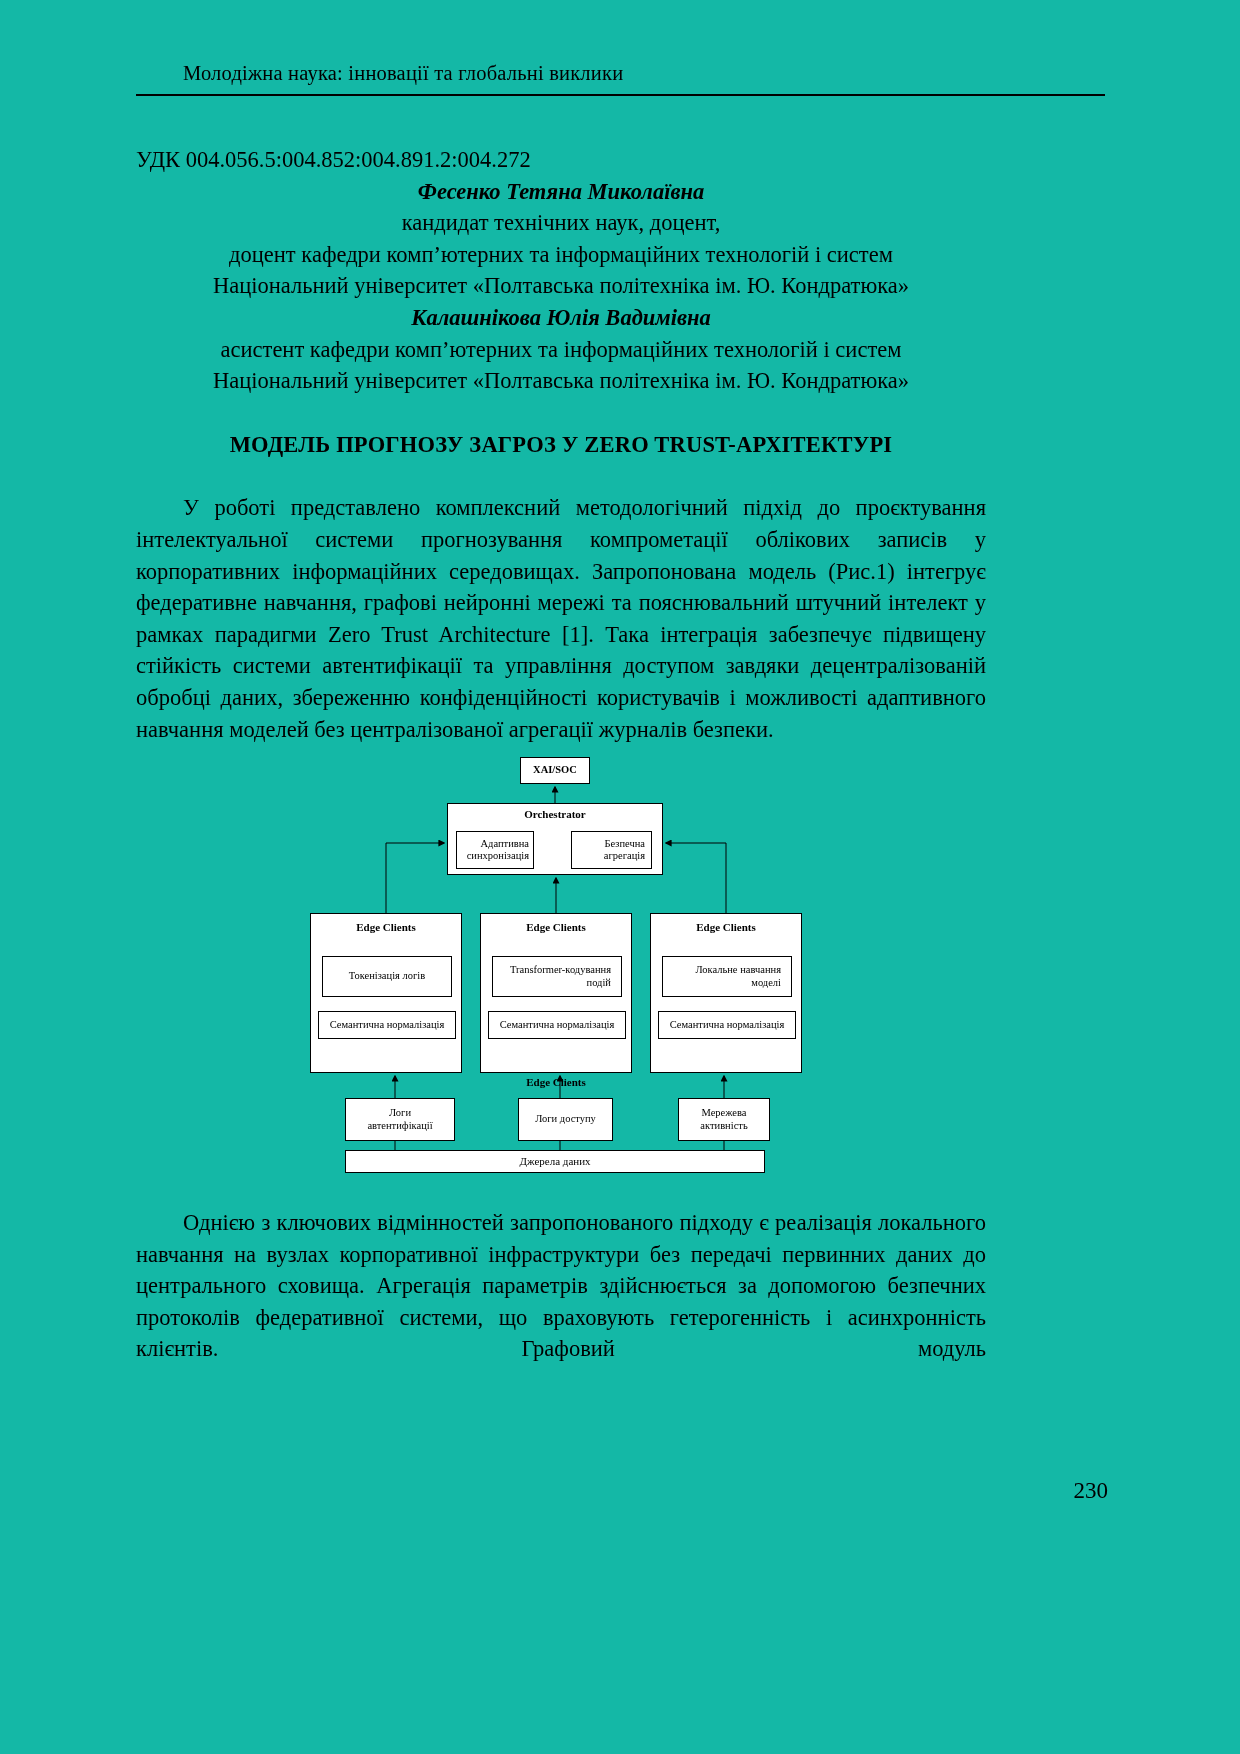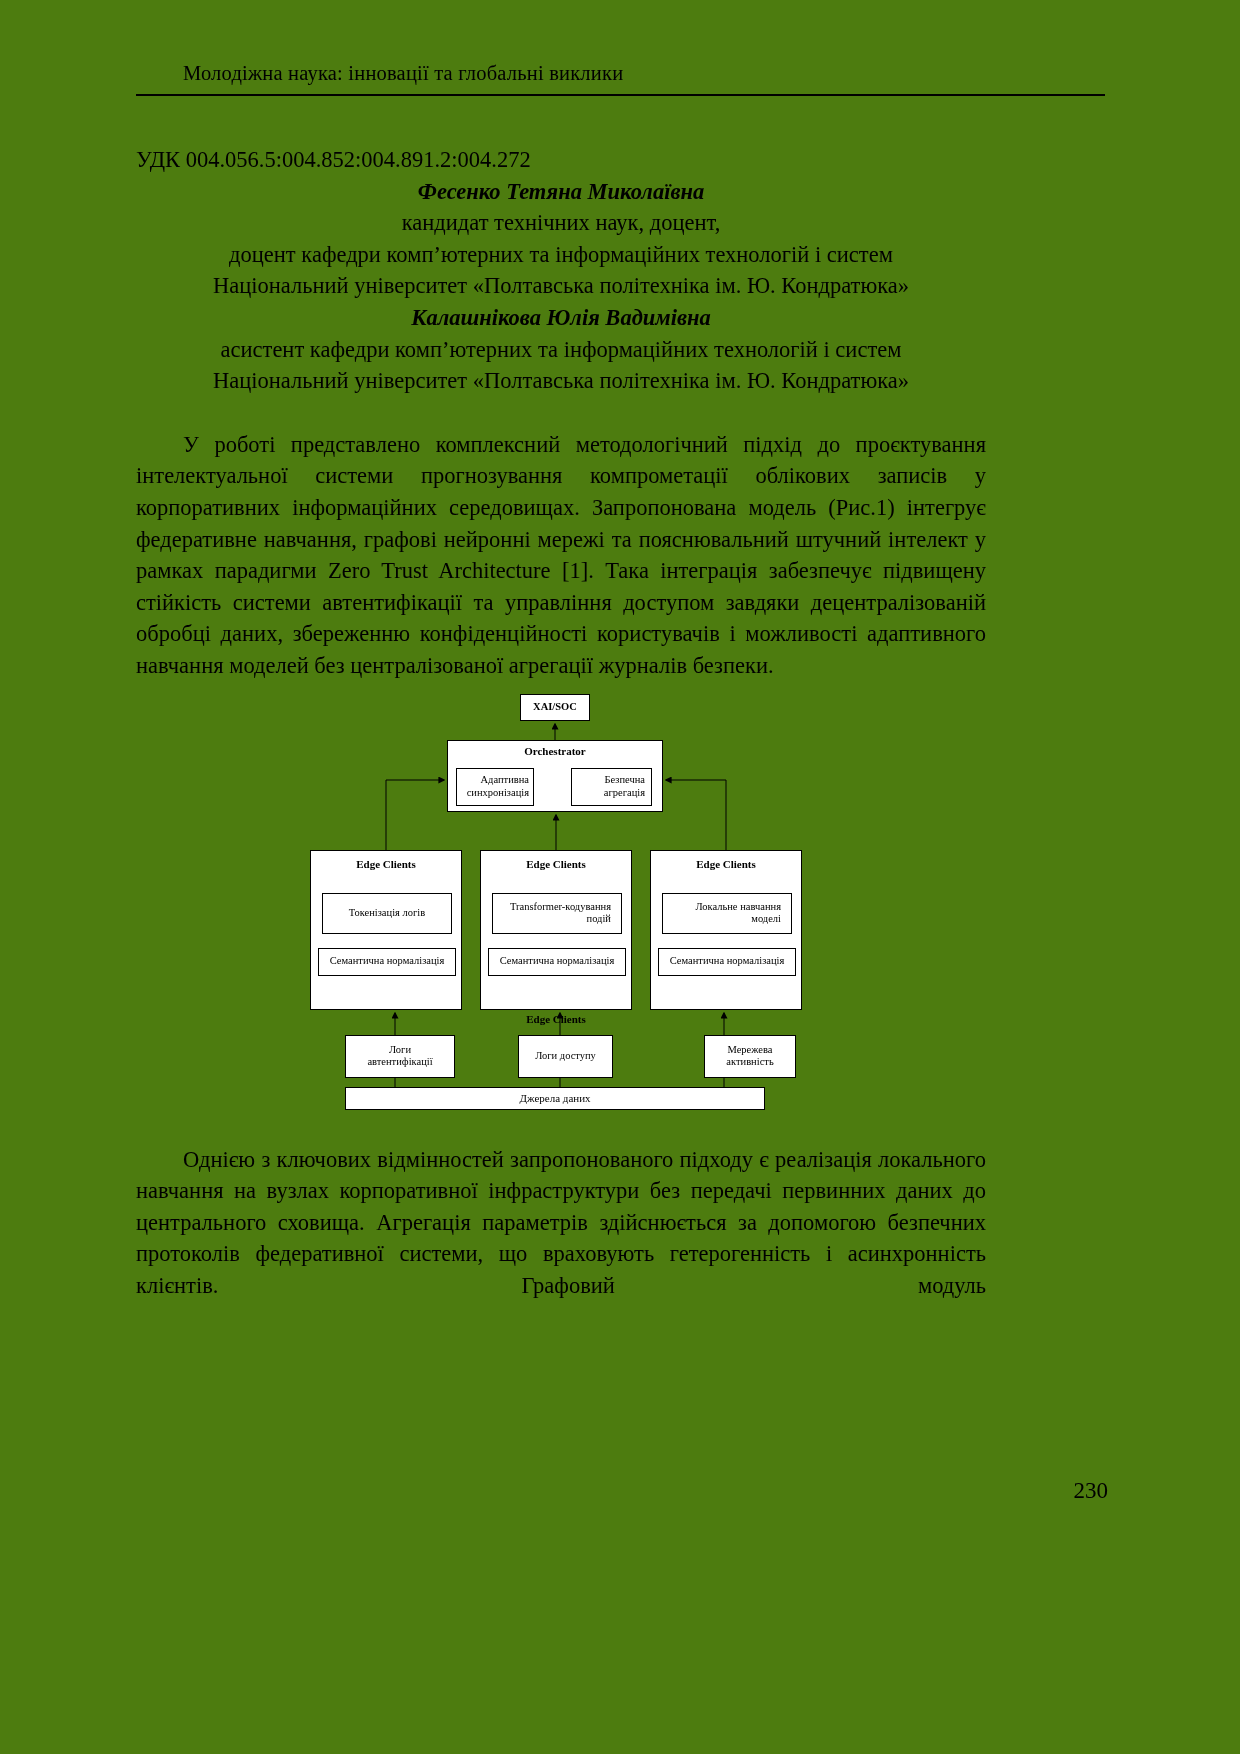--- a/index.html
+++ b/index.html
@@ -1,19 +1,19 @@
 <!DOCTYPE html>
 <html><head>
 <meta charset="utf-8">
 <style>
   html,body { margin:0; padding:0; background:#ffffff; }
   .page {
     position:relative;
     width:1240px; height:1754px;
-    background:#4d7c0f;
+    background:#14b8a6;
     font-family:"Liberation Serif", serif;
     color:#000;
     overflow:hidden;
   }
   .header-zone { position:absolute; left:136px; top:62px; width:969px; }
   .journal-header {
     font-size:20.5px;
     margin-left:47px;
     letter-spacing:0.2px;
   }
@@ -81,21 +81,21 @@
   .edge-inner { position:absolute; border:1px solid #000; background:#fff;
     display:flex; align-items:center; justify-content:center; text-align:right;
     box-sizing:border-box; }
   .edge-label-bottom {
     position:absolute; left:170px; top:321px; width:152px;
     text-align:center; font-weight:bold; font-size:11px;
   }
   .src { top:343px; height:43px; }
   .src-1 { left:35px;  width:110px; padding:1px 20px; }
   .src-2 { left:208px; width:95px;  padding:1px 4px; }
-  .src-3 { left:368px; width:92px;  padding:13px 8px;margin-left:26px; }
+  .src-3 { left:368px; width:92px;  padding:13px 8px; }
   .data-bar {
     left:35px; top:395px; width:420px; height:23px;
     font-weight:normal; font-size:11px;
   }
 
   .caption {
     margin-top:12px;
     text-align:center;
   }
   .page-number {
@@ -120,20 +120,21 @@
 
     <div class="author-name">Фесенко Тетяна Миколаївна</div>
     <div class="author-line">кандидат технічних наук, доцент,</div>
     <div class="author-line">доцент кафедри комп’ютерних та інформаційних технологій і систем</div>
     <div class="author-line">Національний університет «Полтавська політехніка ім. Ю. Кондратюка»</div>
 
     <div class="author-name">Калашнікова Юлія Вадимівна</div>
     <div class="author-line">асистент кафедри комп’ютерних та інформаційних технологій і систем</div>
     <div class="author-line">Національний університет «Полтавська політехніка ім. Ю. Кондратюка»</div>
 
+    <div class="doc-title">МОДЕЛЬ ПРОГНОЗУ ЗАГРОЗ У ZERO TRUST-АРХІТЕКТУРІ</div>
 
     <div class="para">У роботі представлено комплексний методологічний підхід до проєктування інтелектуальної системи прогнозування компрометації облікових записів у корпоративних інформаційних середовищах. Запропонована модель (Рис.1) інтегрує федеративне навчання, графові нейронні мережі та пояснювальний штучний інтелект у рамках парадигми Zero Trust Architecture [1]. Така інтеграція забезпечує підвищену стійкість системи автентифікації та управління доступом завдяки децентралізованій обробці даних, збереженню конфіденційності користувачів і можливості адаптивного навчання моделей без централізованої агрегації журналів безпеки.</div>
 
     <div class="figure">
 
       <svg class="fig-lines" width="500" height="420" viewBox="0 0 500 420">
         <defs>
           <marker id="arr" viewBox="0 0 10 10" refX="8" refY="5" markerWidth="7" markerHeight="7" orient="auto-start-reverse">
             <path d="M0,0 L10,5 L0,10 z" fill="#000"></path>
           </marker>

